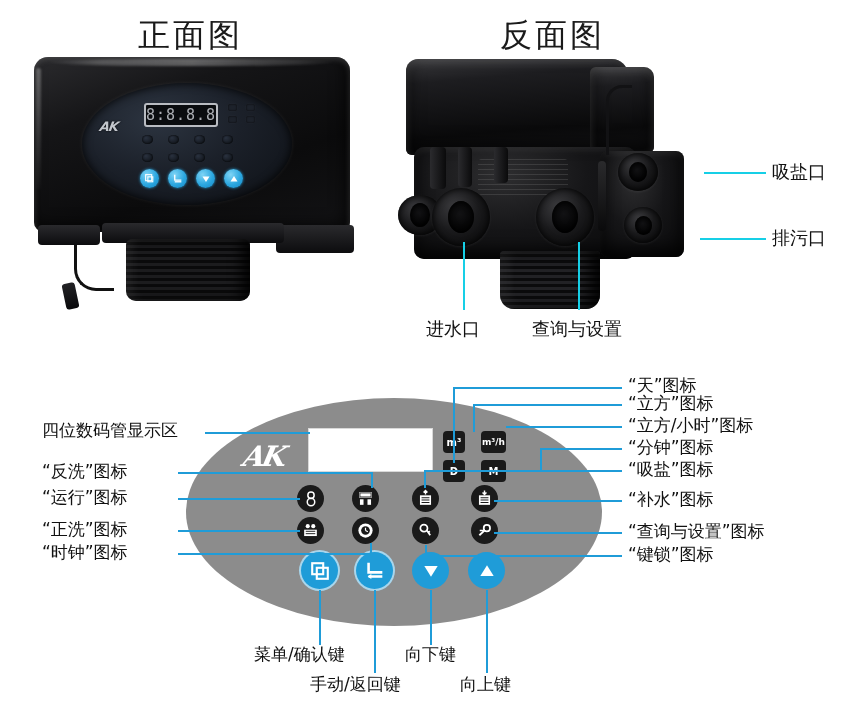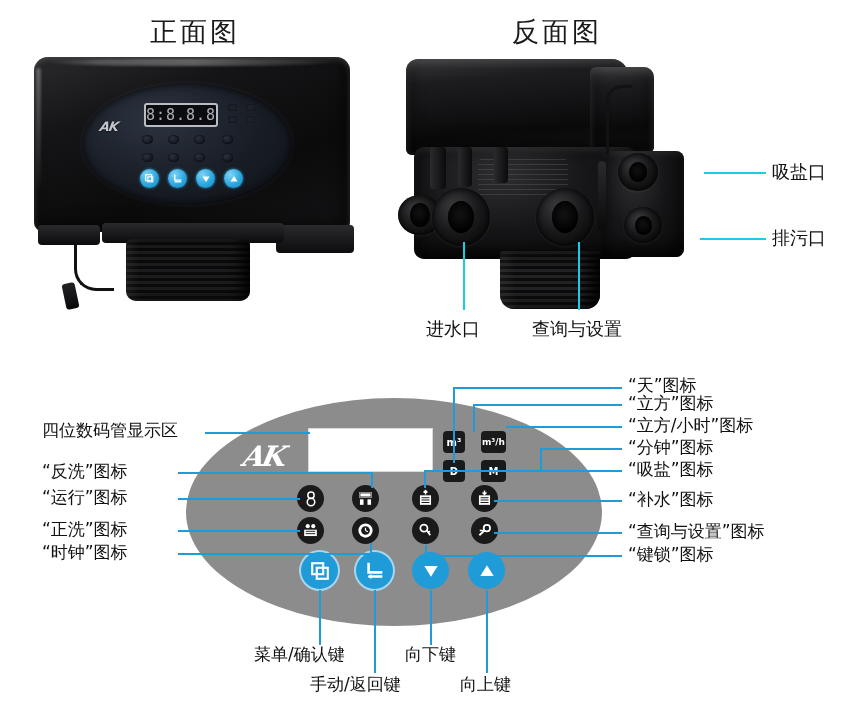--- a/index.html
+++ b/index.html
@@ -19,26 +19,25 @@
   .lbl {
     position: absolute;
     color: #111111;
     font-size: 17px;
     line-height: 1;
     white-space: nowrap;
     font-family: "DejaVu Sans", "Liberation Sans", sans-serif;
   }
   .title {
     position: absolute;
-    font-size: 27px;
+    font-size: 32px;
     color: #1a1a1a;
     letter-spacing: 3px;
     white-space: nowrap;
     font-family: Liberation Mono, monospace;
-    margin-left: 12px;
   }
 
   
   .ln { position: absolute; background: #1f9cd8; }
   .ln.h { height: 2px; }
   .ln.v { width: 2px; }
   .ln.cy { background: #16cfe6; }
 
   
   #photo-front, #photo-back { position: absolute; }

